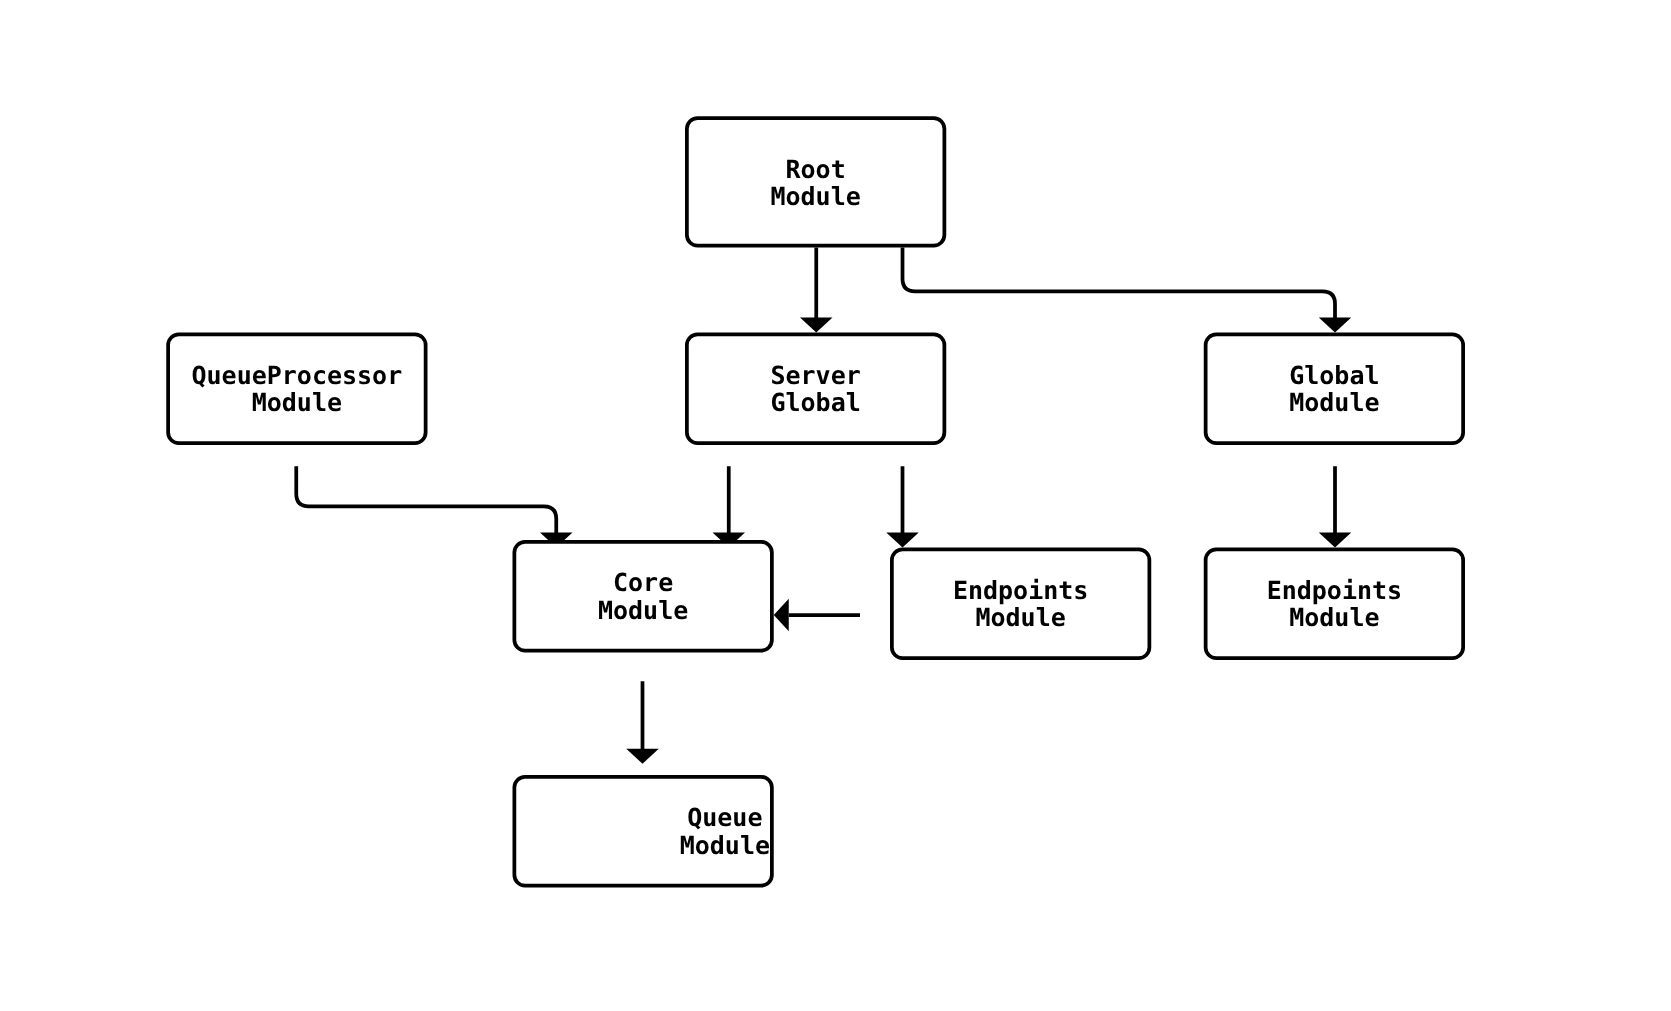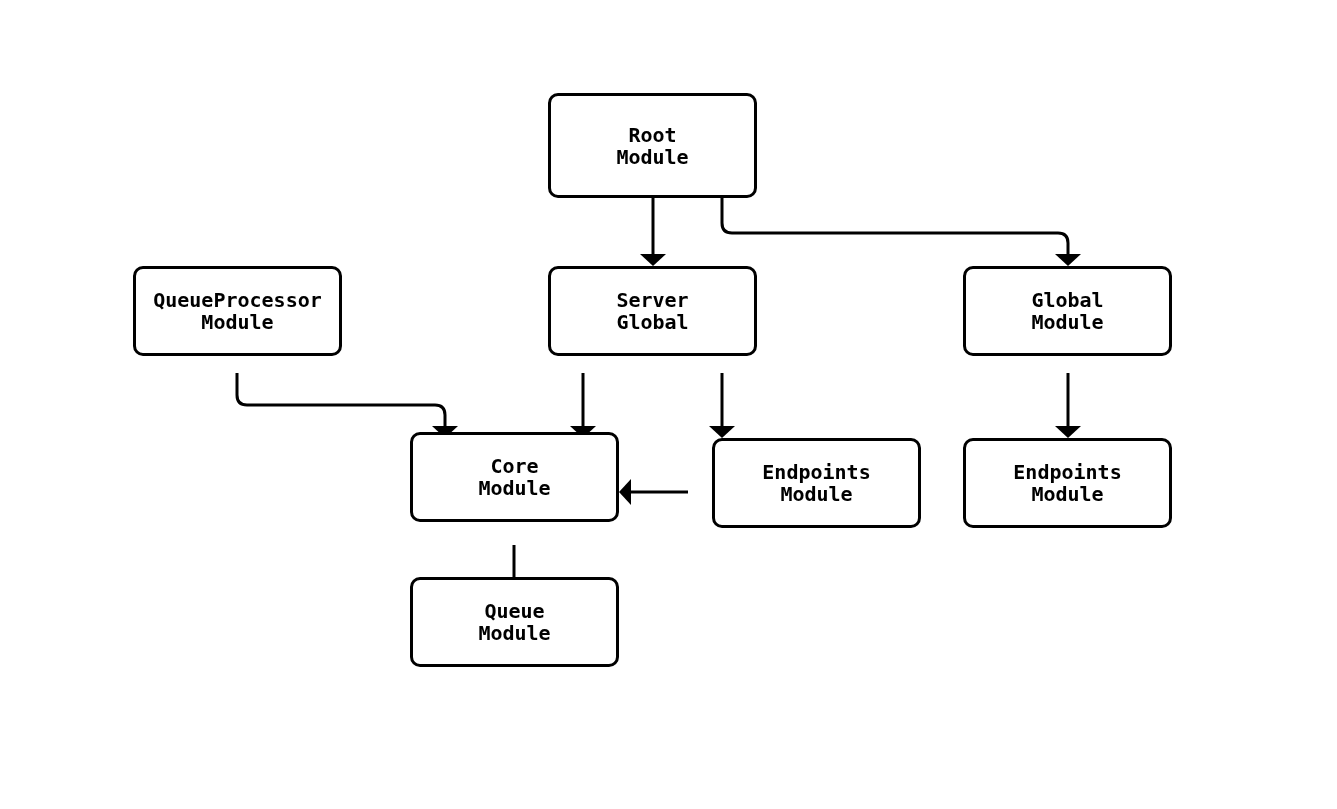--- a/index.html
+++ b/index.html
@@ -127,18 +127,18 @@
   <div class="node" style="left:680px; top:438px;margin-left:32px;">
     <span class="node-label">Endpoints
 Module</span>
   </div>
 
   <div class="node" style="left:963px; top:438px;">
     <span class="node-label">Endpoints
 Module</span>
   </div>
 
-  <div class="node" style="left:410px; top:577px;">
+  <div class="node" style="left:410px; top:620px;justify-content:flex-end;">
     <span class="node-label">Queue
 Module</span>
   </div>
 
 </div>
 
 </body></html>

